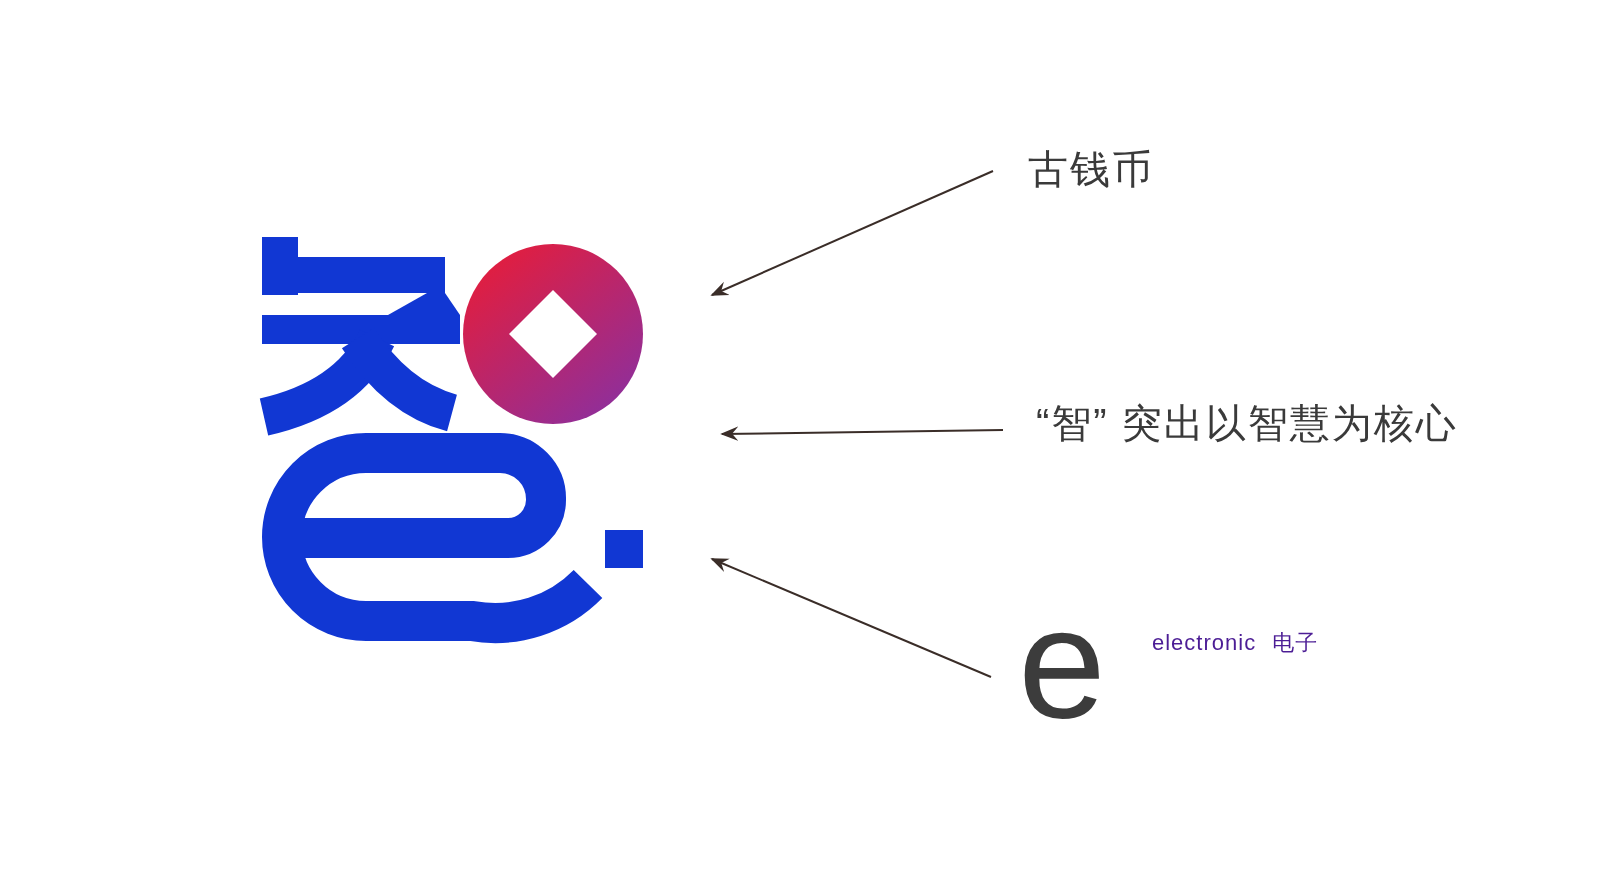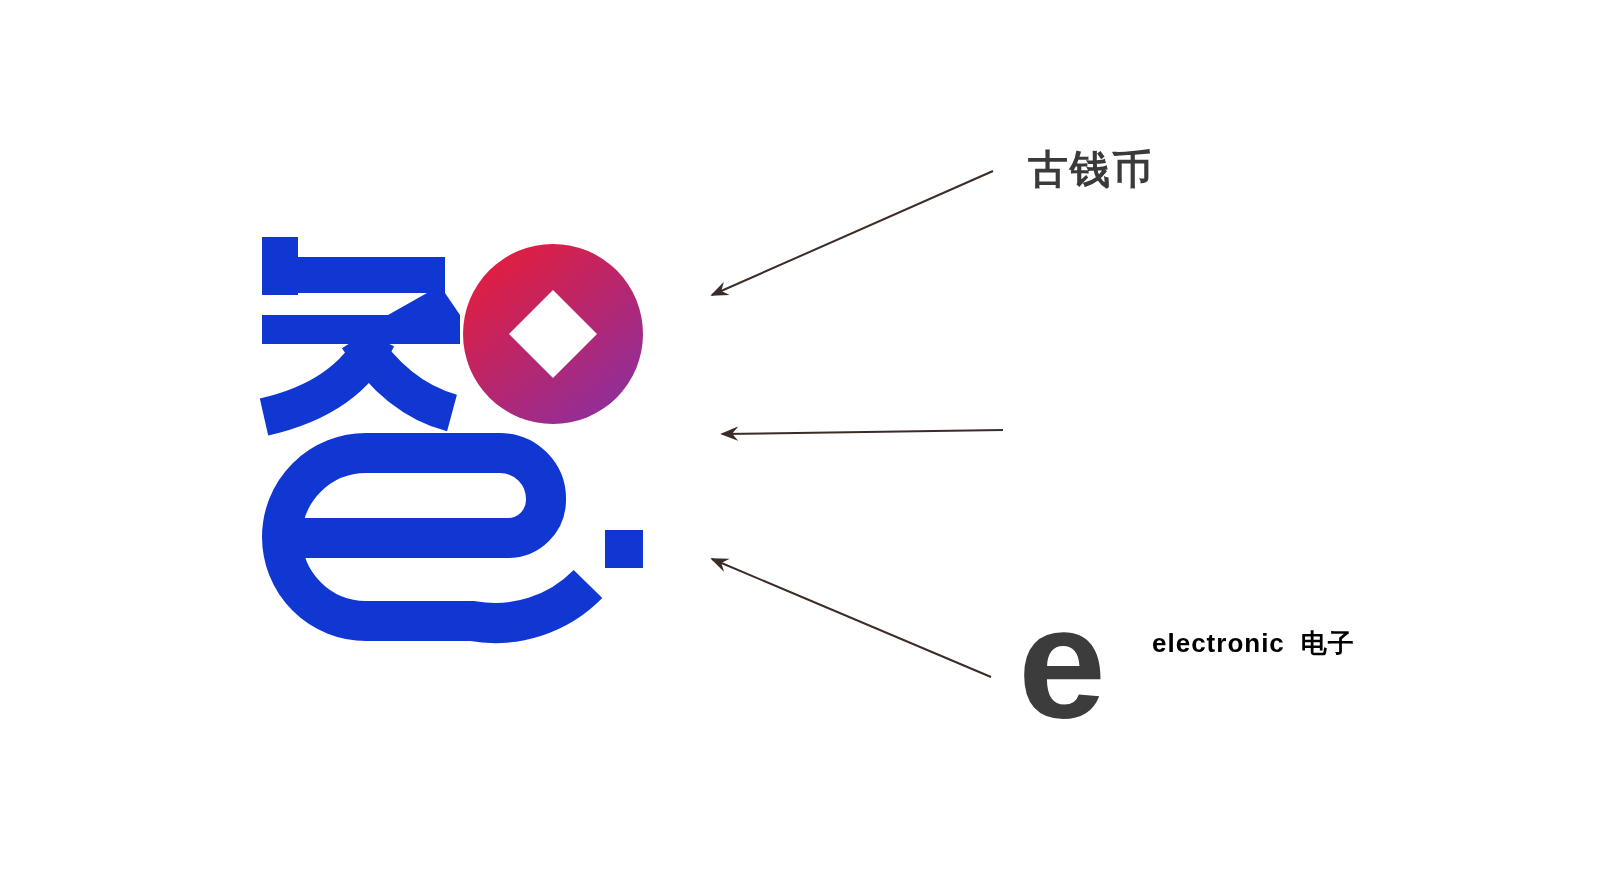--- a/index.html
+++ b/index.html
@@ -2,43 +2,42 @@
 <html><head>
 <meta charset="utf-8">
 <style>
   html,body{margin:0;padding:0;background:#ffffff;}
   .canvas{
     position:relative;
     width:1621px;height:742px;
     background:#ffffff;
     overflow:hidden;
     font-family:"Liberation Sans", sans-serif;
-    font-weight:bold;
   }
   .art{position:absolute;left:0;top:0;width:1621px;height:875px;}
   .label{
     position:absolute;
     color:#3a3a3a;
     font-size:40px;
     letter-spacing:2px;
     white-space:nowrap;
   }
   .t1{left:1028px;top:142px;}
   .t2{left:1036px;top:396px;}
   .bigE{
     position:absolute;
     left:1018px;top:583px;
     font-size:158px;line-height:158px;
     color:#3c3c3c;
   }
   .elines{
     position:absolute;
     left:1152px;top:618px;
-    color:#000000;
-    font-size:26px;
+    color:#4c1d95;
+    font-size:22px;
     letter-spacing:1px;
   }
   .eline{display:flex;gap:16px;align-items:center;height:50px;white-space:nowrap;}
 </style>
 </head>
 <body>
 
 <div class="canvas">
 
   <svg class="art" viewBox="0 0 1621 875" xmlns="http://www.w3.org/2000/svg">
@@ -74,20 +73,21 @@
 
     <g stroke-width="2">
       <line x1="993" y1="171" x2="712" y2="295" marker-end="url(#ah)" stroke="#3a2d28"></line>
       <line x1="1003" y1="430" x2="722" y2="434" marker-end="url(#ah)" stroke="#3a2d28"></line>
       <line x1="991" y1="677" x2="712" y2="559" marker-end="url(#ah)" stroke="#3a2d28"></line>
     </g>
   </svg>
 
   <div class="label t1">古钱币</div>
 
+  <div class="label t2">“智” 突出以智慧为核心</div>
 
   <div class="bigE">e</div>
 
   <div class="elines">
     <div class="eline">
       <span>electronic</span>
       <span>电子</span>
     </div>
   </div>
 

